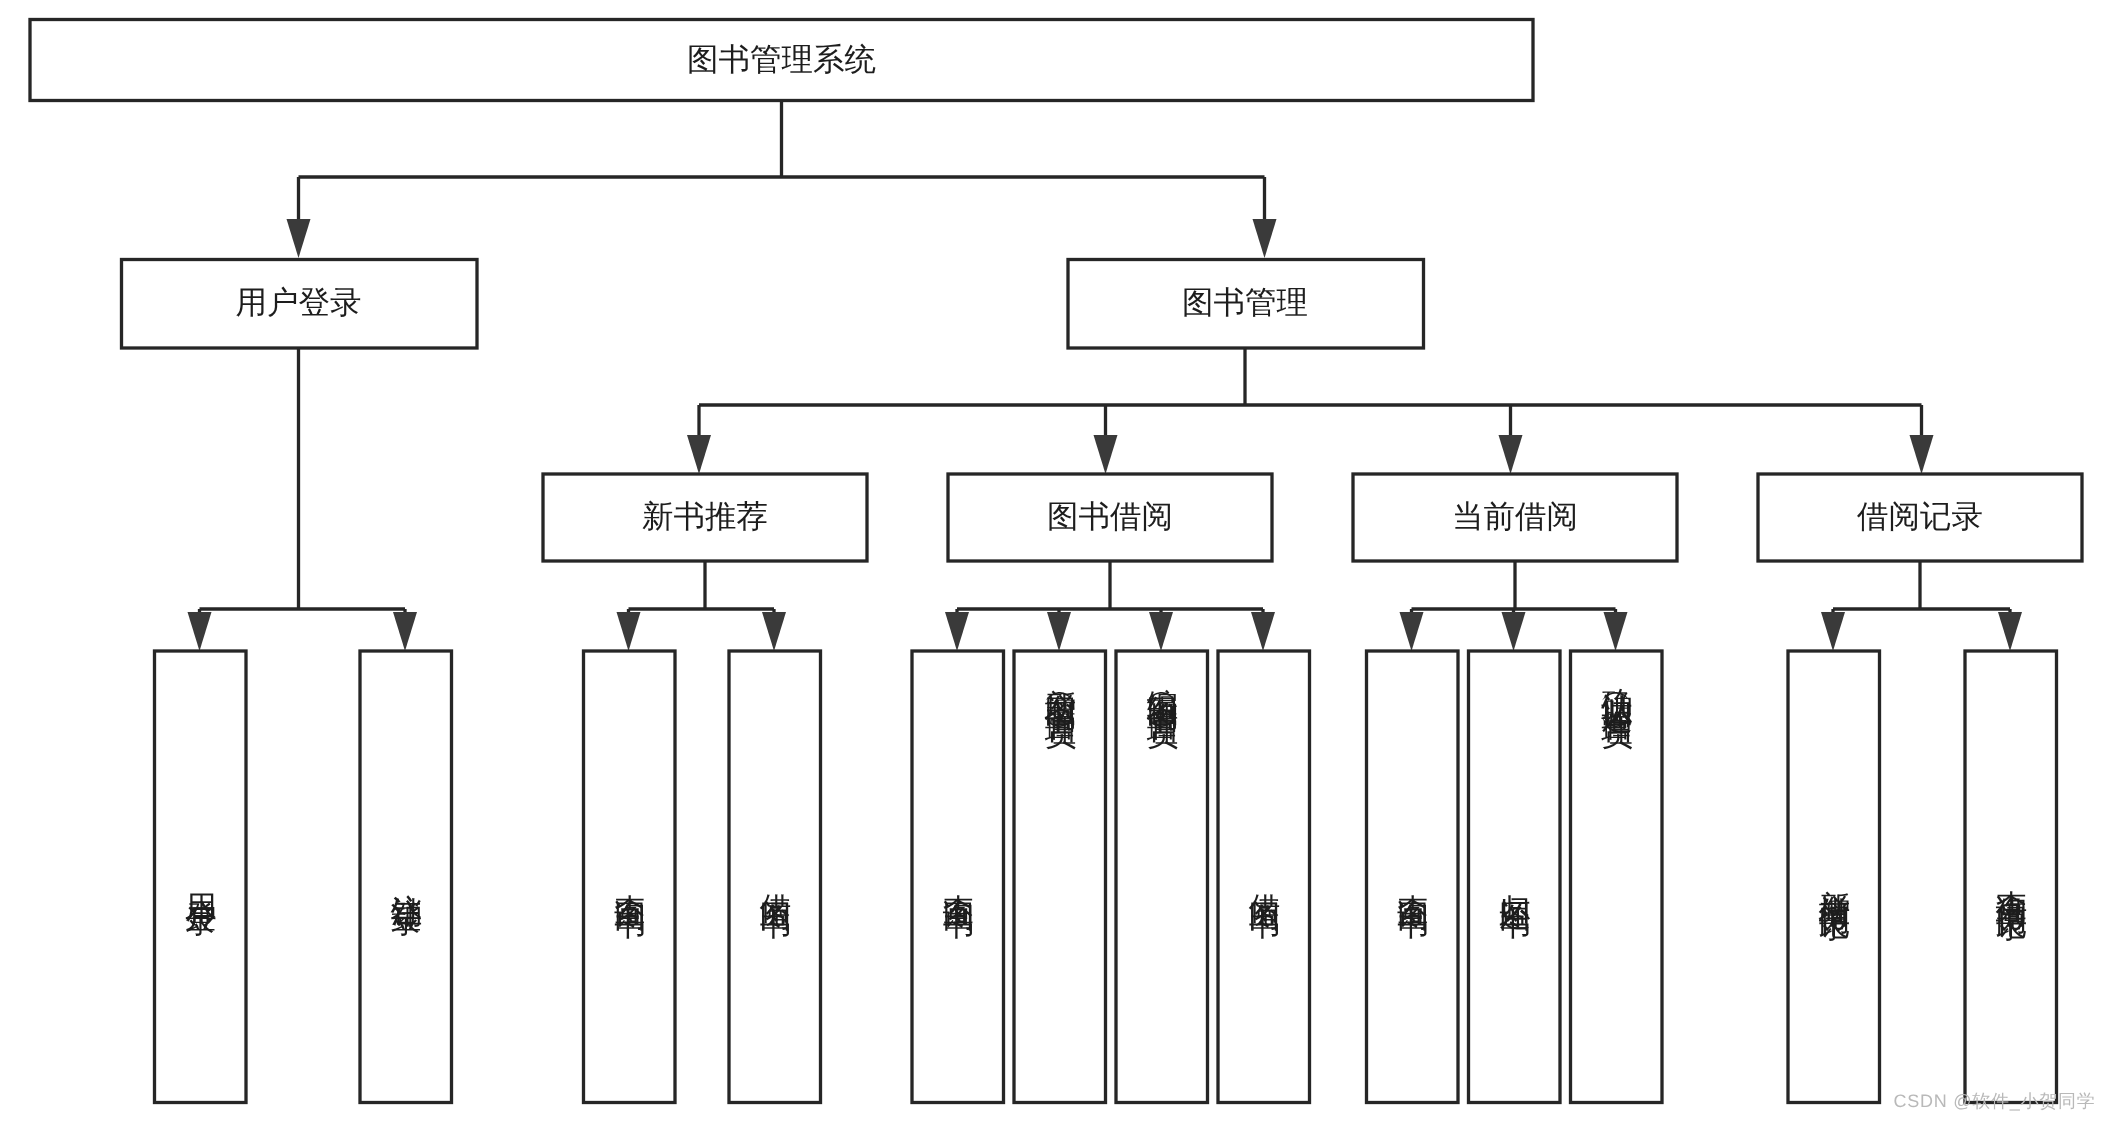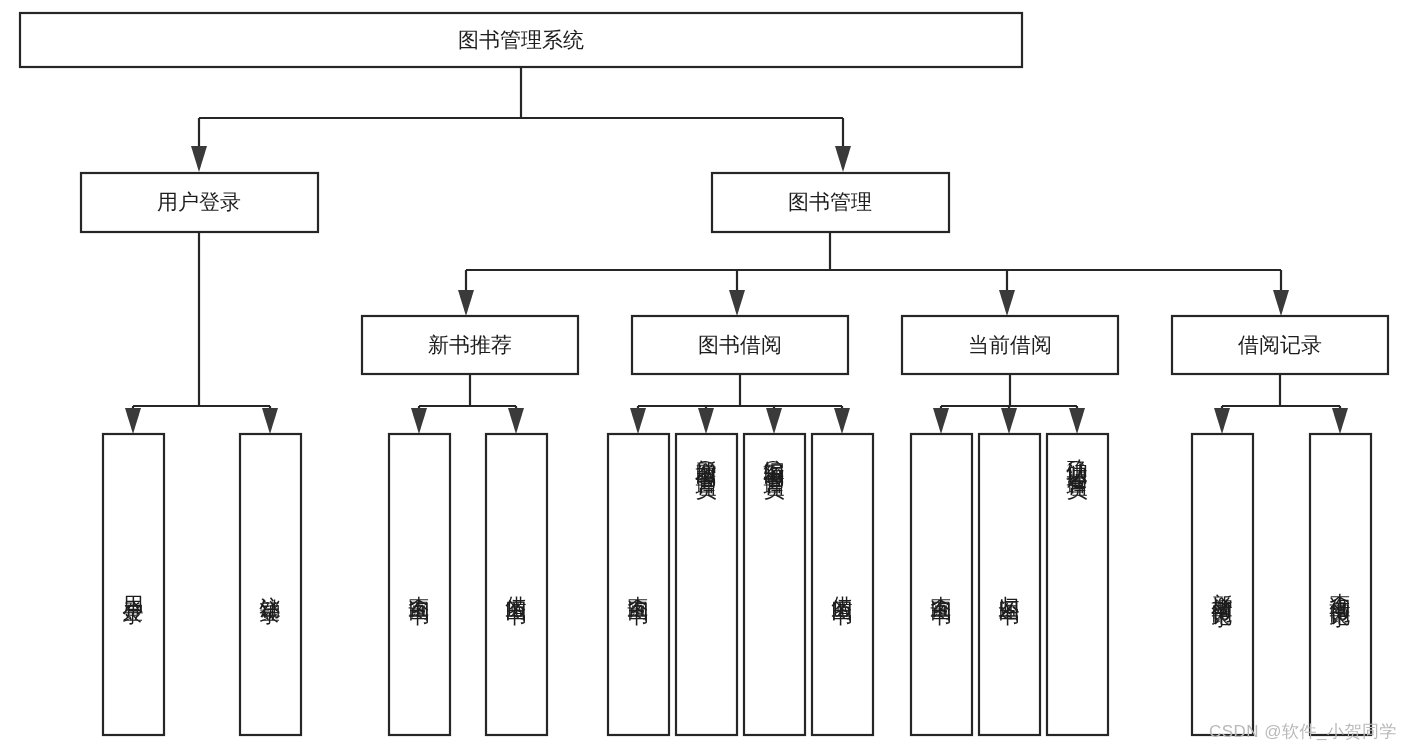--- a/index.html
+++ b/index.html
@@ -66,21 +66,21 @@
     pointer-events: none;
   }
   .vlabel-wrap.center {
     align-items: center;
   }
   .watermark {
     position: absolute;
     right: 8px;
     bottom: 4px;
     font-family: "Liberation Sans", "DejaVu Sans", sans-serif;
-    font-size: 17px;
+    font-size: 12px;
     color: #b9b9b9;
     letter-spacing: 0.5px;
     white-space: nowrap;
   }
 </style>
 </head>
 <body>
 
 <div id="diagram-root">
 

